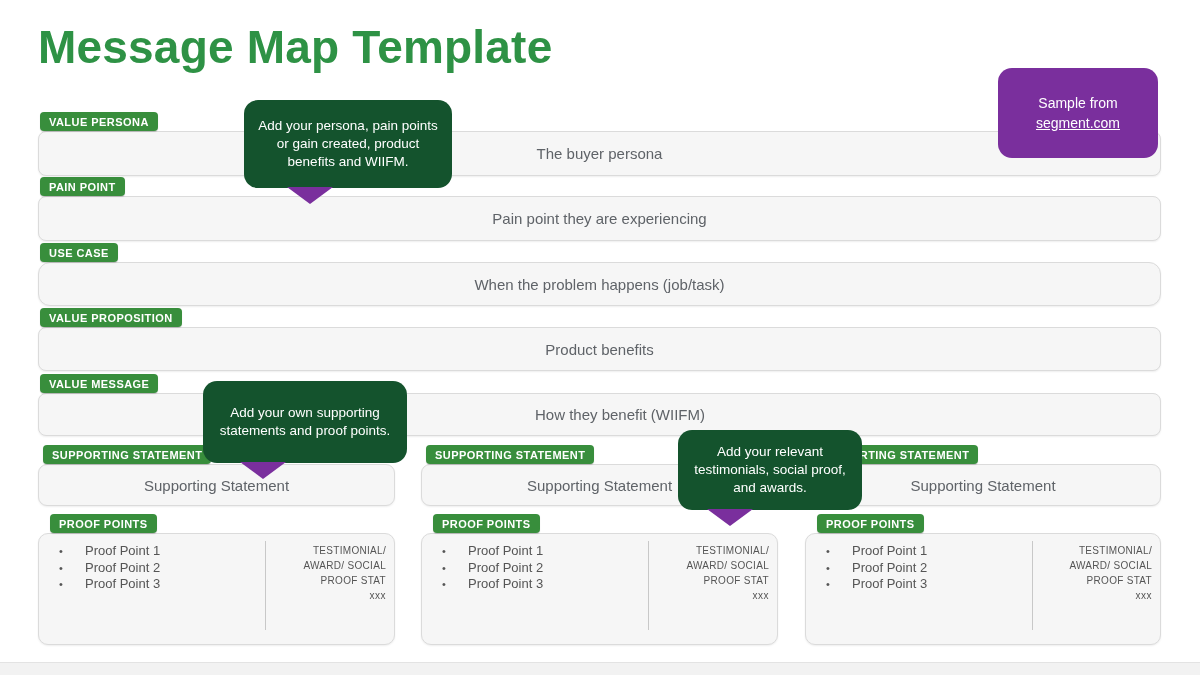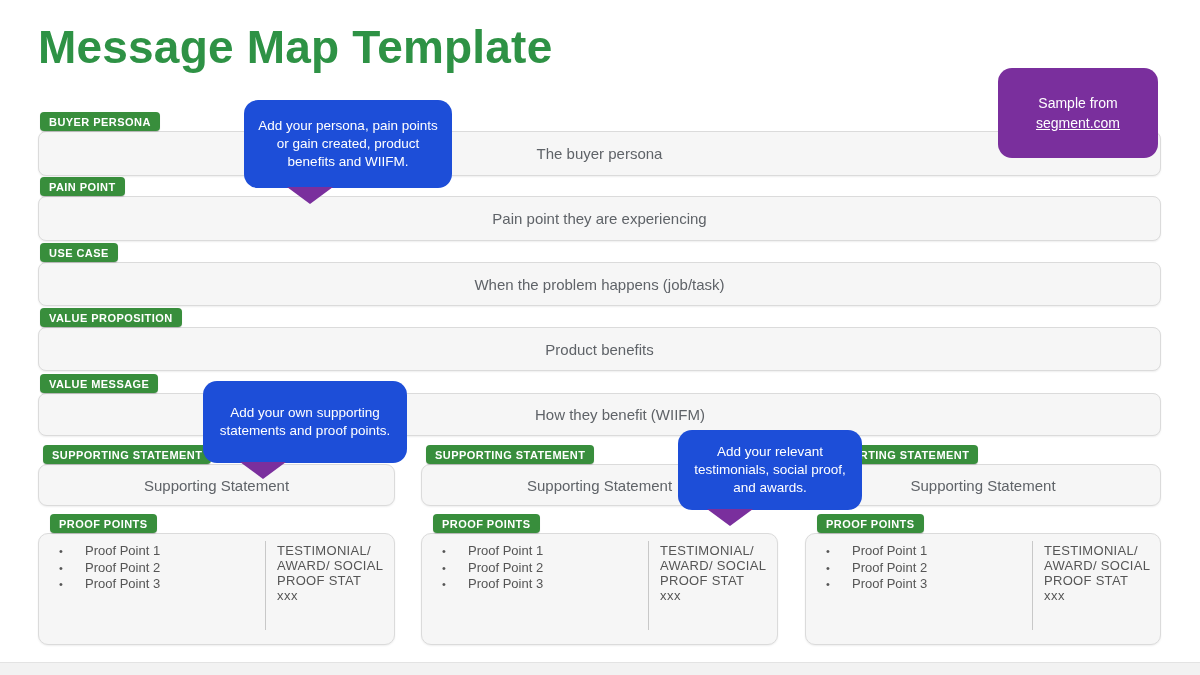--- a/index.html
+++ b/index.html
@@ -55,28 +55,28 @@
     display:flex; align-items:stretch; justify-content:flex-start;
     font-size:13px; color:#555555;
   }
   .proof-left { width:226px; padding:9px 6px 0 20px; }
   .proof-item { display:flex; line-height:16.5px; }
   .proof-item .bullet { width:26px; font-size:11px; color:#555; }
   .proof-item .bullet::before { content:"•"; }
   .proof-divider { width:1px; background:#C8C8C8; margin:7px 0 14px 0; }
   .proof-right {
     flex:1; padding:9px 8px 0 11px;
-    font-size:13px; letter-spacing:0.3px; line-height:15px; color:#555555;
+    font-size:10px; letter-spacing:0.3px; line-height:15px; color:#555555;text-align:right;
   }
   .proof-right .stat-x { letter-spacing:0.5px; }
 
   
   .callout {
     position:absolute; z-index:7;
-    background:#1d4ed8; border-radius:14px;
+    background:#14532d; border-radius:14px;
     color:#ffffff; font-size:13.5px; line-height:1.34; text-align:center;
     display:flex; align-items:center; justify-content:center;
     padding:10px 13px;
   }
   .callout .pointer {
     position:absolute; bottom:-16px; width:46px; height:17px;
     background:#7A2F9D;
     clip-path:polygon(0 0, 100% 0, 50% 100%);
   }
 
@@ -90,28 +90,28 @@
 
 <div class="stage">
 
   <div class="page-title">Message Map Template</div>
 
   <div class="sample-box">
     <span>Sample from</span>
     <a>segment.com</a>
   </div>
 
-  <div class="badge" style="left:40px; top:112px;">BUYER PERSONA</div>
+  <div class="badge" style="left:40px; top:112px;">VALUE PERSONA</div>
   <div class="gbox row-box" style="top:131px; height:45px;">The buyer persona</div>
 
   <div class="badge" style="left:40px; top:177px;">PAIN POINT</div>
   <div class="gbox row-box" style="top:196px; height:45px;">Pain point they are experiencing</div>
 
   <div class="badge" style="left:40px; top:243px;">USE CASE</div>
-  <div class="gbox row-box" style="top:262px; height:44px;">When the problem happens (job/task)</div>
+  <div class="gbox row-box" style="top:262px; height:44px;border-radius:12px;">When the problem happens (job/task)</div>
 
   <div class="badge" style="left:40px; top:308px;">VALUE PROPOSITION</div>
   <div class="gbox row-box" style="top:327px; height:44px;">Product benefits</div>
 
   <div class="badge" style="left:40px; top:374px;">VALUE MESSAGE</div>
   <div class="gbox row-box" style="top:393px; height:43px;padding-left:41px;">How they benefit (WIIFM)</div>
 
   <div class="badge" style="left:43px; top:445px;">SUPPORTING STATEMENT</div>
   <div class="gbox sup-box" style="left:38px; width:357px;">Supporting Statement</div>
   <div class="badge" style="left:50px; top:514px;">PROOF POINTS</div>

